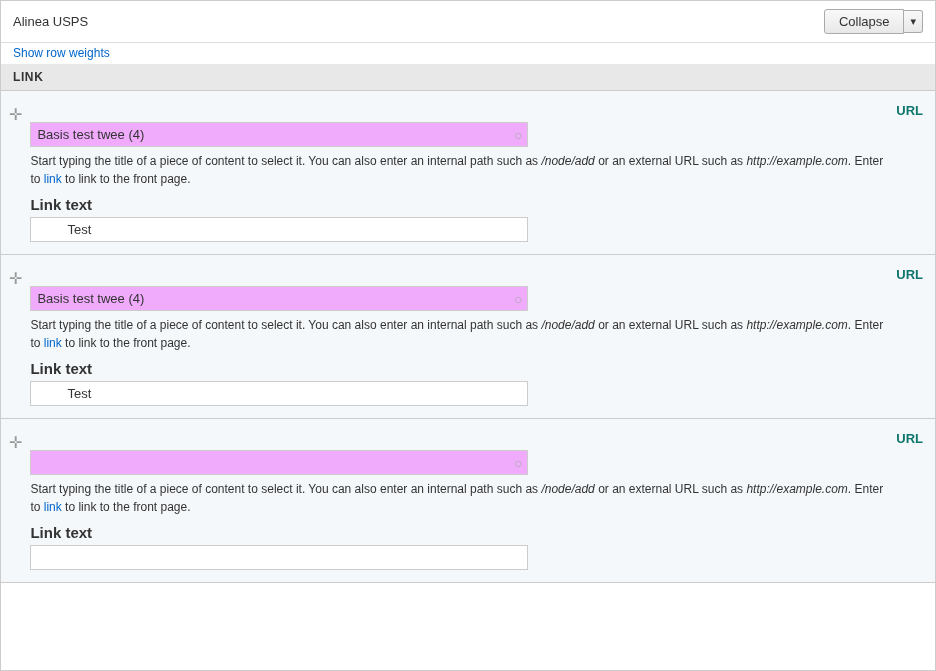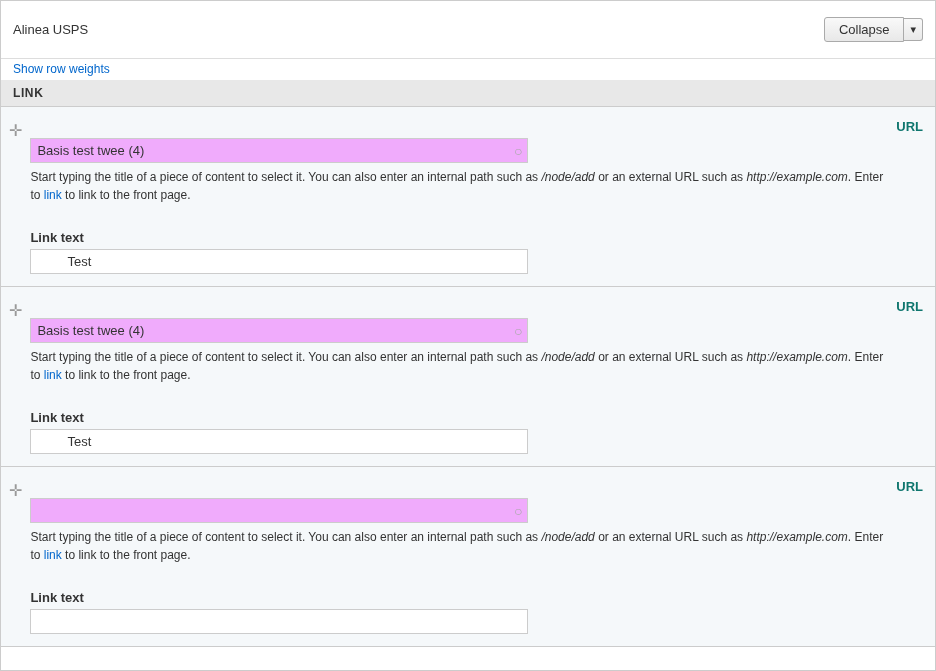--- a/index.html
+++ b/index.html
@@ -15,21 +15,21 @@
       min-height: 671px;
       border: 1px solid #ccc;
       background: #fff;
     }
 
     
     .header {
       display: flex;
       align-items: center;
       justify-content: space-between;
-      padding: 16px 12px;
+      padding: 8px 12px;
       background: #fff;
       border-bottom: 1px solid #ddd;
     }
 
     .header-title {
       font-size: 13px;
       font-weight: normal;
       color: #333;
     }
 
@@ -159,22 +159,22 @@
     .help-text em {
     }
 
     .help-text a, .help-text .link-word {
       color: #0066cc;
       text-decoration: none;
     }
 
     .link-text-label {
       font-weight: bold;
-      font-size: 13px;
-      margin-top: 26px;
+      font-size: 15px;
+      margin-top: 8px;
       margin-bottom: 4px;
       color: #333;
     }
 
     .link-text-input {
       width: 100%;
       max-width: 498px;
       border: 1px solid #ccc;
       padding: 4px 6px;
       font-size: 13px;

